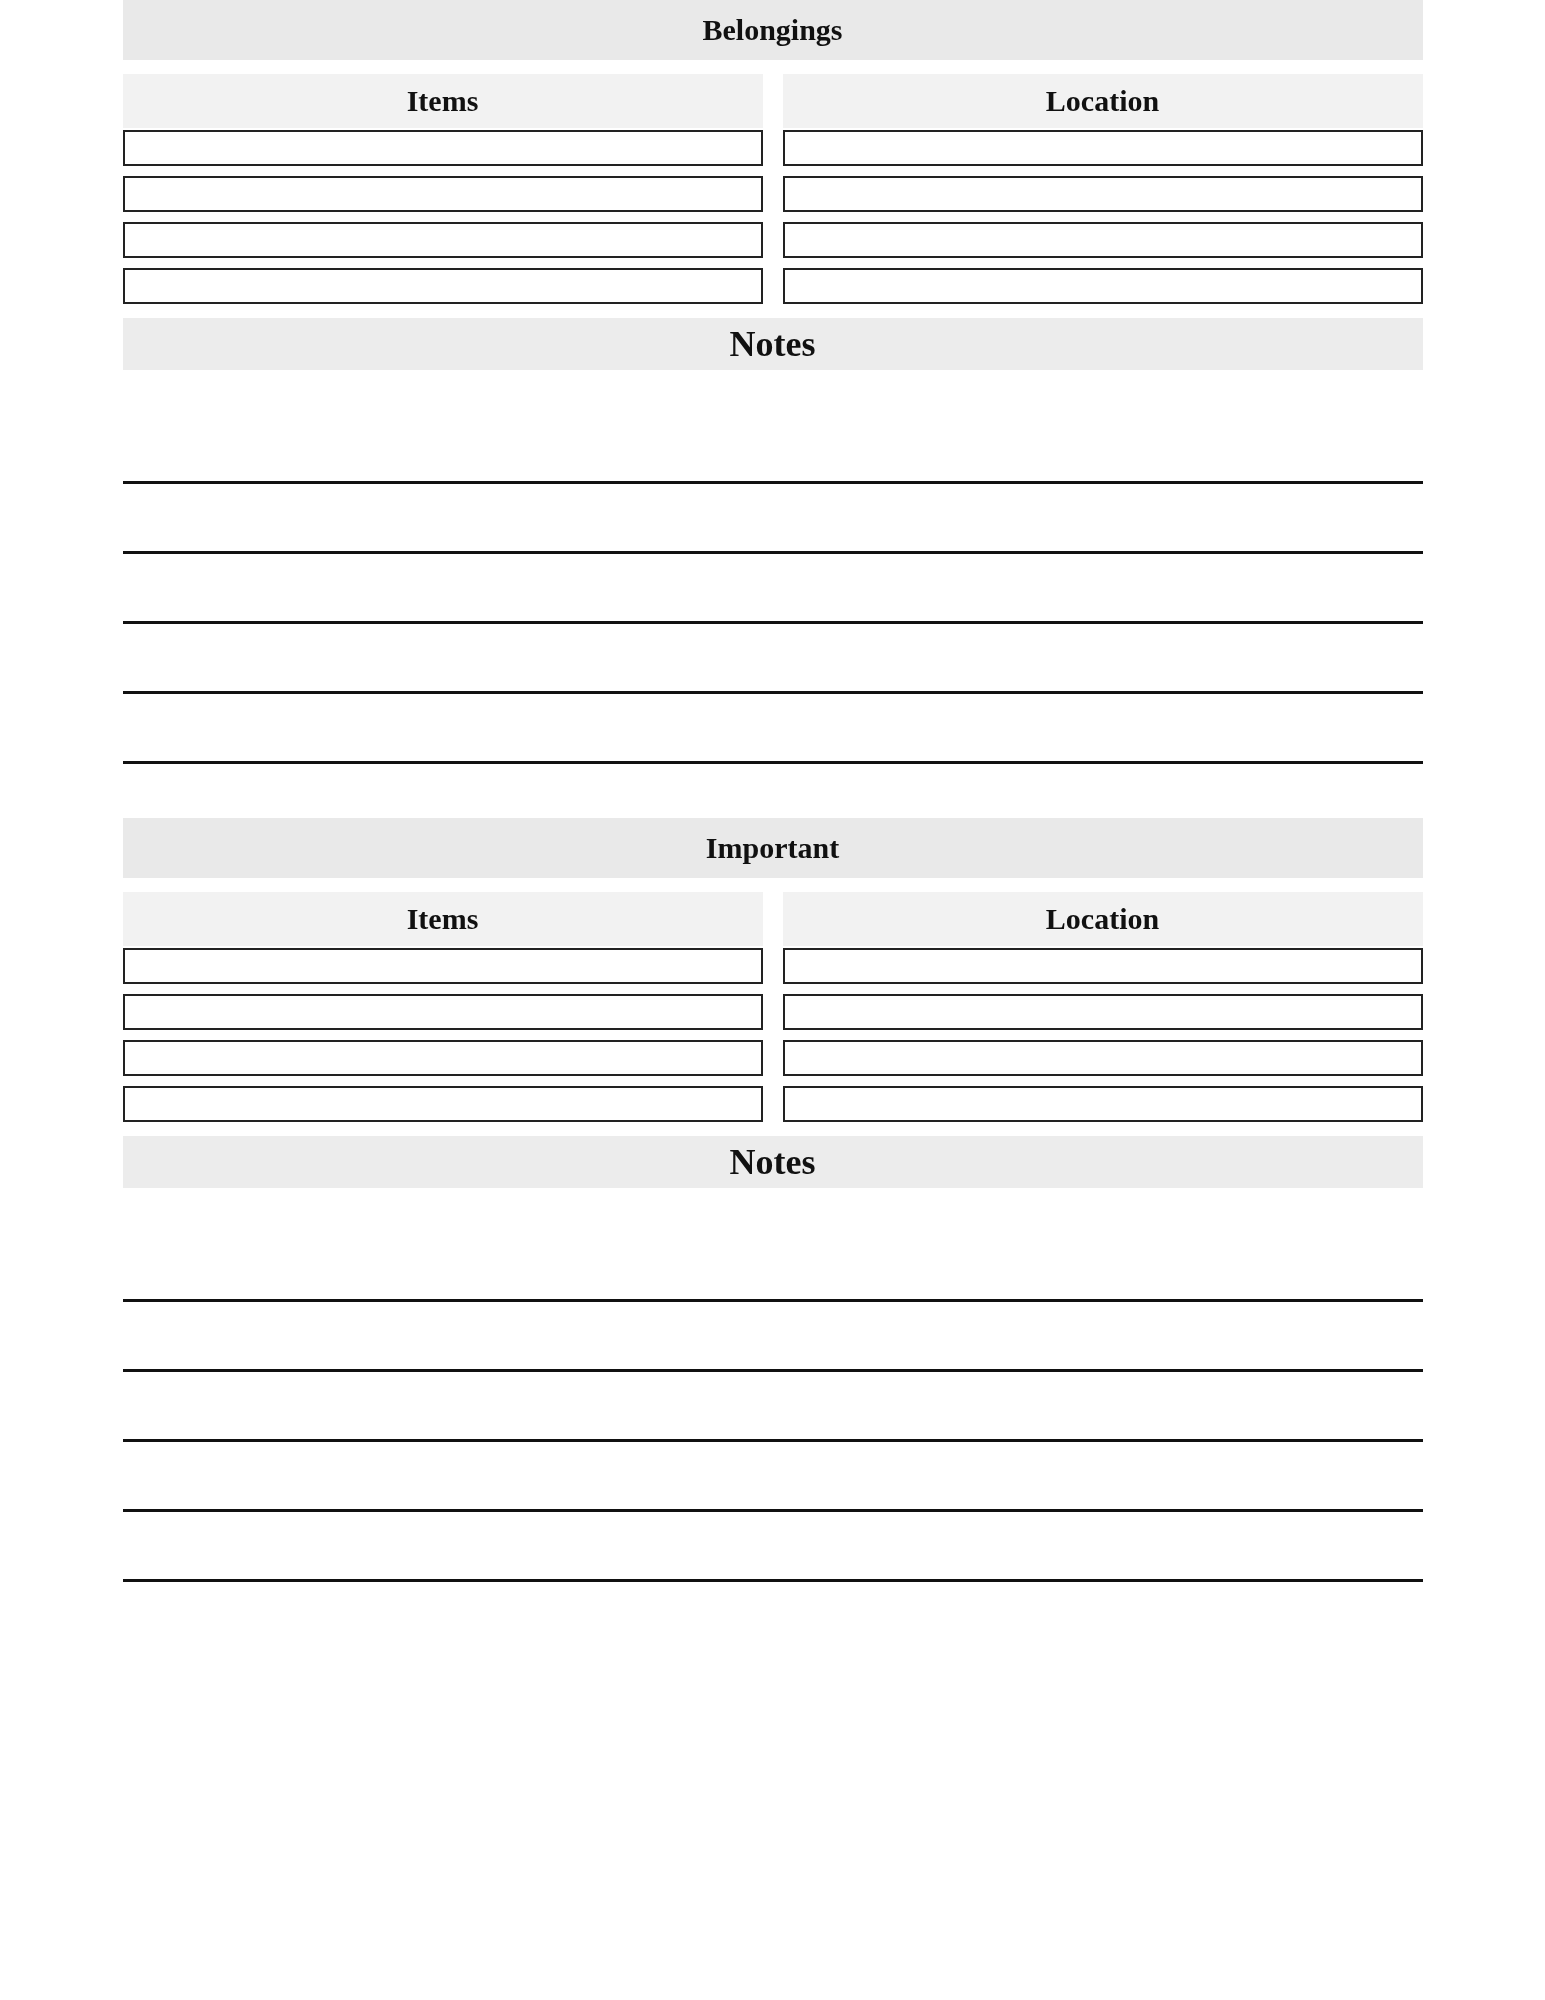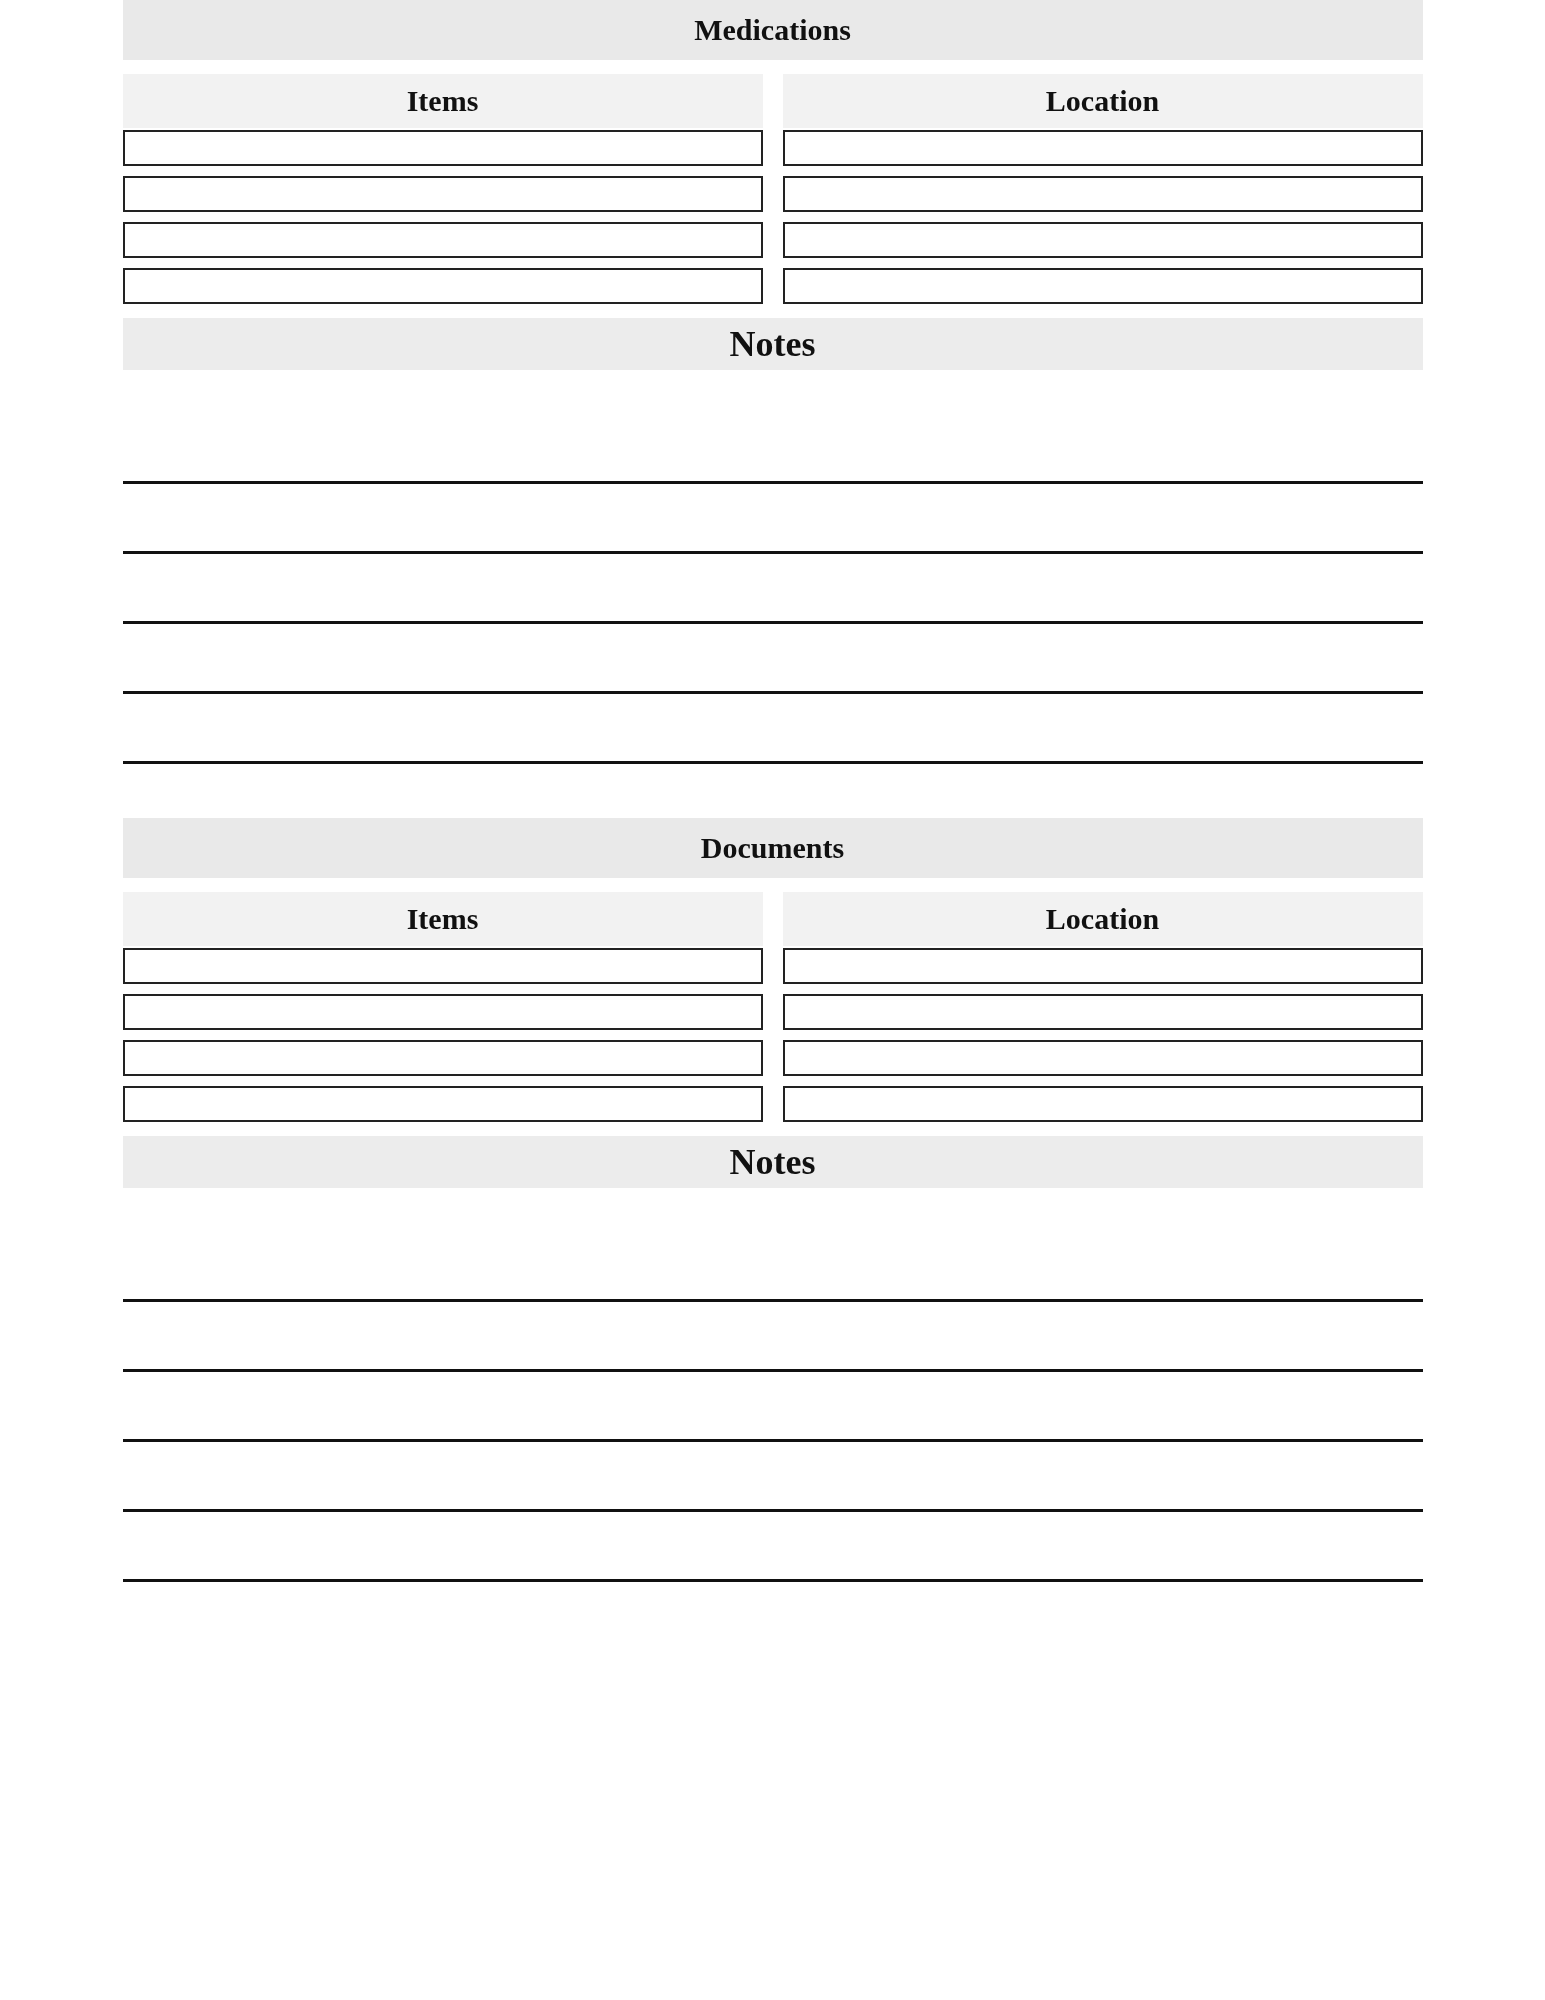--- a/index.html
+++ b/index.html
@@ -121,21 +121,21 @@
 </head>
 <body>
 
 <div class="page">
 
 
   <div class="content">
 
     <div class="section">
 
-      <div class="section-band">Medications</div>
+      <div class="section-band">Belongings</div>
 
       <div class="columns">
 
         <div class="col">
           <div class="col-header">Items</div>
           <div class="field-rows">
             <div class="field-box"></div>
             <div class="field-box"></div>
             <div class="field-box"></div>
             <div class="field-box"></div>
@@ -165,21 +165,21 @@
         <div class="note-line"></div>
         <div class="note-line"></div>
       </div>
 
     </div>
 
     <div class="section-gap"></div>
 
     <div class="section">
 
-      <div class="section-band">Documents</div>
+      <div class="section-band">Important</div>
 
       <div class="columns">
 
         <div class="col">
           <div class="col-header">Items</div>
           <div class="field-rows">
             <div class="field-box"></div>
             <div class="field-box"></div>
             <div class="field-box"></div>
             <div class="field-box"></div>

